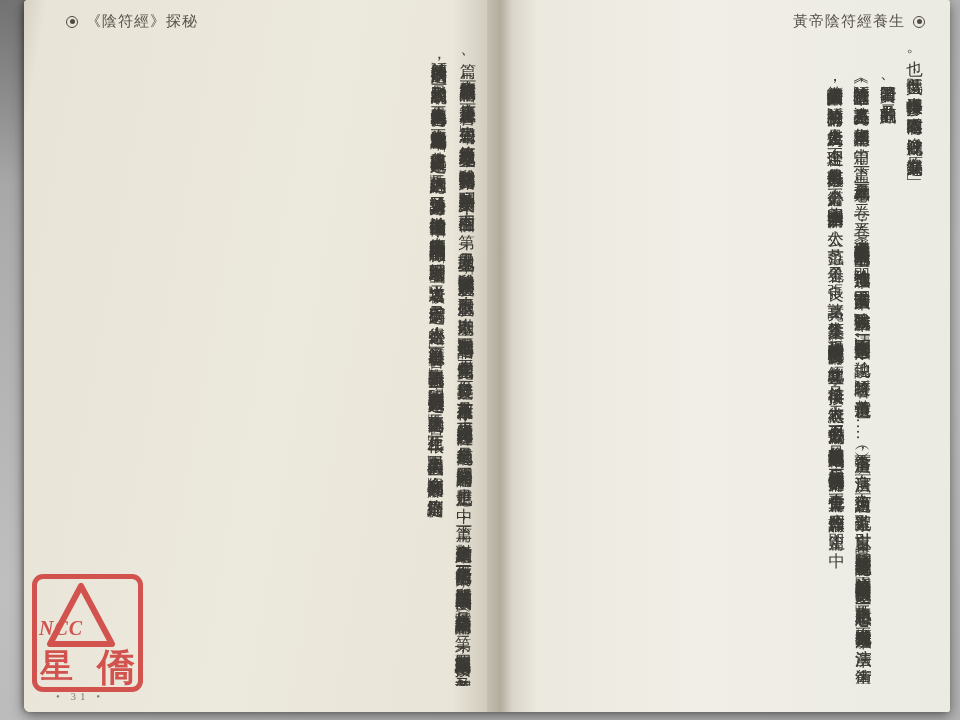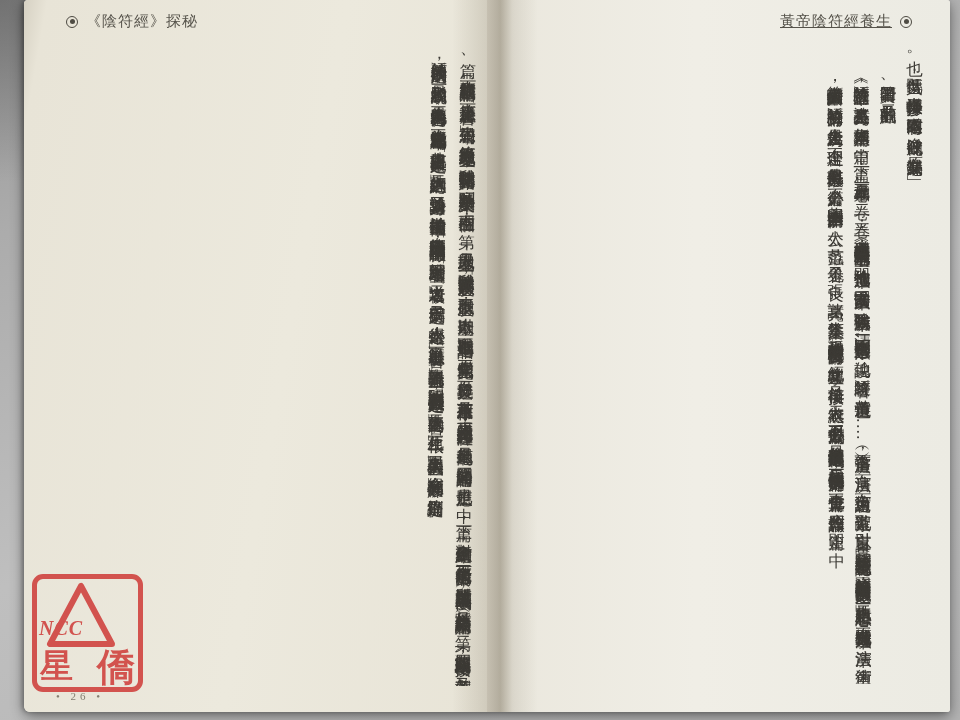--- a/index.html
+++ b/index.html
@@ -30,21 +30,21 @@
     position:absolute; top:0; left:428px; width:86px; height:100%;
     background:linear-gradient(to right, rgba(0,0,0,0) 0%, rgba(64,52,28,.14) 40%,
       rgba(64,52,28,.30) 56%, rgba(64,52,28,.10) 70%, rgba(0,0,0,0) 100%);
     pointer-events:none;
   }
   .running-head {
     position:absolute; top:12px; font-size:15px; letter-spacing:1px;
     color:#55524a; display:flex; align-items:center; gap:8px;
   }
   .head-left { left:42px; }
-  .head-right { right:38px;text-decoration:underline; }
+  .head-right { right:25px; }
   .bullseye {
     display:inline-block; width:12px; height:12px; border:1.5px solid #4e4b43;
     border-radius:50%; position:relative; flex:0 0 auto;
   }
   .bullseye::after { content:""; position:absolute; inset:2.5px; background:#4e4b43; border-radius:50%; }
   .vtext {
     position:absolute; top:48px; height:636px;
     writing-mode:vertical-rl; text-orientation:mixed;
     font-size:16.5px; letter-spacing:.5px; color:#3c3a35;
     word-break:break-all; line-break:anywhere; overflow:hidden;
@@ -99,21 +99,21 @@
     <p>篇、下篇和終篇（或稱結語篇）。下篇應止於「恩生於害，害生於恩」句。終篇應從「愚人以天地文理聖，我以時物文理哲」句開始，到「昭昭乎進乎象矣」結束。理由有兩個：第一，「愚人以天地文理聖，我以時物文理哲」和「人以愚虞聖，我以不愚虞聖；人以奇期聖，我以不奇期聖」這三句話，不僅句式完全相同，而且文義接近，並具有承上啟下作用。張果注本便將此三句合在一起注釋，是很有見地的。從這三句開始的論述，也是照應上、中、下三篇，對全書所作的總結，不是下篇所能包括得了的，所以應該單獨成篇（或單獨成段），姑且稱之為「終篇」（或結語篇）。第二，此四篇（或四段）既互相銜接，又各有側重，是《陰符經》的內涵所決定的，是內容和形式的統一，不是人為地將它區分為四，也不能將它人為地壓縮為三。此書上篇提出了「觀天之道，執天之行」的總綱，並論述了它對治身、治世的極端重要性。中篇側重論述「天生天殺」的辯證關係，歸結到順天道者「生」，逆天道者「殺」，「君子得之固躬，小人得之輕命。」下篇是以「瞽者善聽，聾者善視」為比喻，說明「絕利一源」是實踐「觀天之道，執天之行」的要害，生死「互根」，恩害「互生」的天機，全在「絕利一源」的修煉。終篇則是從</p>
   </div>
 
   <div class="vtext vt-right">
     <p>也。傳世既久，秦漢後輾轉抄錄，遂致略有不同。今以彼補此，原文毫無缺漏。」</p>
     <p class="indent">筆者贊同田、常二君的觀點。</p>
     <p class="indent">《陰符經》的篇章，諸本多是一分為三。如朱熹本稱上篇、中篇、下篇；夏元鼎本稱卷一、卷二、卷三；道藏本多採用李筌在《黃帝陰符經疏》中的章名，即「神仙抱一演道章」、「富國安民演法章」、「強兵戰勝演術章」。清‧劉一明不同意這種分章法。他說：「《陰符經》者，黃帝演道書也。……（李筌）百言演道，百言演法，百言演術之說，紊亂聖道，以盲引盲。」（見劉一明《陰符經注》）筆者也認為，《陰符經》各篇只是從不同角度闡明「觀天之道，執天之行」這一中心思想，不宜機械地區分為演道章、演法章、演術章。</p>
     <p class="indent">筆者有個大膽的推斷，《陰符經》的分篇，全是後人所為，不一定合理。此書似乎只應分段，不必分篇，收入《四庫全書》的伊尹、太公、范蠡、鬼谷子、張良、諸葛亮、李筌集注本，和張果的《黃帝陰符經注》都沒有分篇。此經文字甚短，且前後銜接，天衣無縫，似不必再分割成篇，只分作幾個自然段落不是很好嗎？如果照傳統的習慣一定要分篇，也不宜分作三篇，應該分作四篇，即上篇、中</p>
   </div>
 
-  <div class="folio folio-left">• 26 •</div>
+  <div class="folio folio-left">• 31 •</div>
   <div class="folio folio-right">• 30 •</div>
 
   <div class="stamp">
     <svg class="stamp-tri" width="70" height="66" viewBox="0 0 70 66">
       <polygon points="35,4 4,62 66,62" fill="none" stroke="#e24444" stroke-width="6" stroke-linejoin="round"></polygon>
     </svg>
     <div class="stamp-ncc">NCC</div>
     <div class="stamp-brand">
       <span class="c1">星</span>
       <span class="c2">僑</span>

